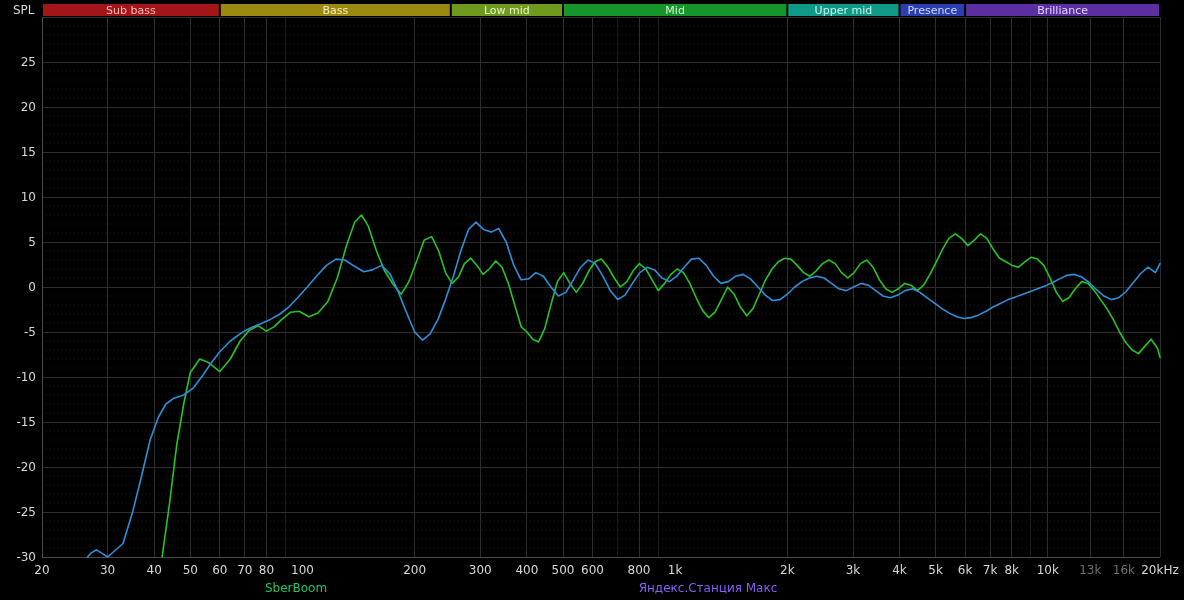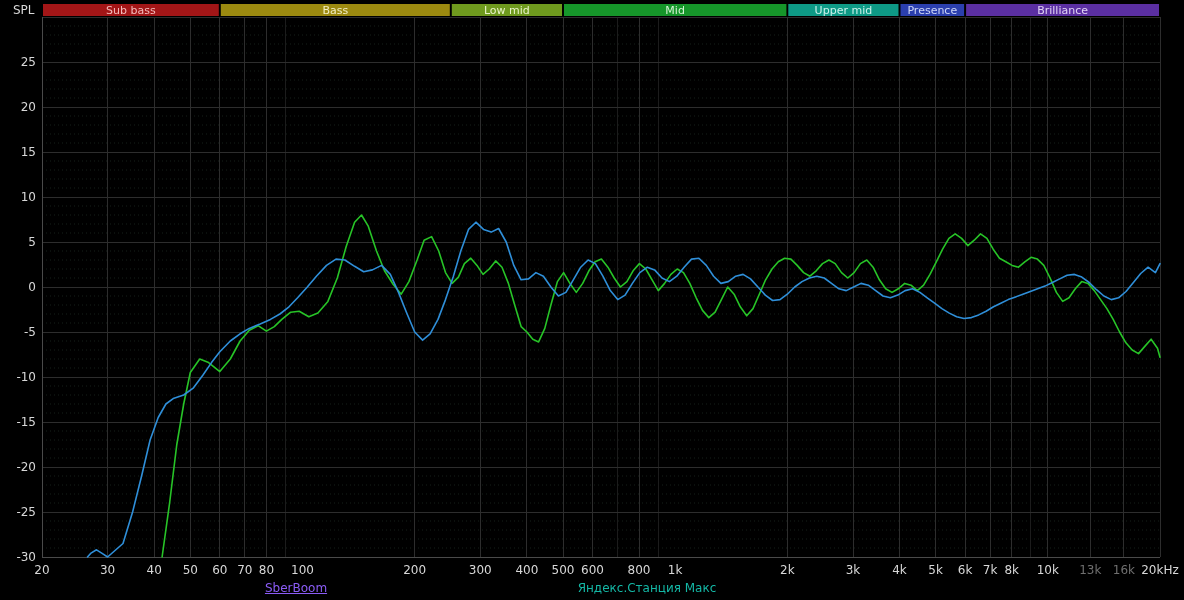--- a/index.html
+++ b/index.html
@@ -157,16 +157,16 @@
       <text x="935.6" y="574" fill="#d8d8d8" font-size="12" text-anchor="middle">5k</text>
       <text x="965.1" y="574" fill="#d8d8d8" font-size="12" text-anchor="middle">6k</text>
       <text x="990.1" y="574" fill="#d8d8d8" font-size="12" text-anchor="middle">7k</text>
       <text x="1011.7" y="574" fill="#d8d8d8" font-size="12" text-anchor="middle">8k</text>
       <text x="1047.8" y="574" fill="#d8d8d8" font-size="12" text-anchor="middle">10k</text>
       <text x="1090.3" y="574" fill="#6f6f6f" font-size="12" text-anchor="middle">13k</text>
       <text x="1123.9" y="574" fill="#6f6f6f" font-size="12" text-anchor="middle">16k</text>
       <text x="1160.0" y="574" fill="#d8d8d8" font-size="12" text-anchor="middle">20kHz</text>
     </svg>
   <div>
-    <span class="legend-item" style="left: 296px; color: #8b5cf6; text-decoration: underline;">SberBoom</span>
-    <span class="legend-item" style="left: 647px; color: #14b8a6;">Яндекс.Станция Макс</span>
+    <span class="legend-item" style="left: 296px; color: #22c55e;">SberBoom</span>
+    <span class="legend-item" style="left: 708px; color: #8b5cf6;">Яндекс.Станция Макс</span>
   </div>
 </div>
 
 </body></html>

